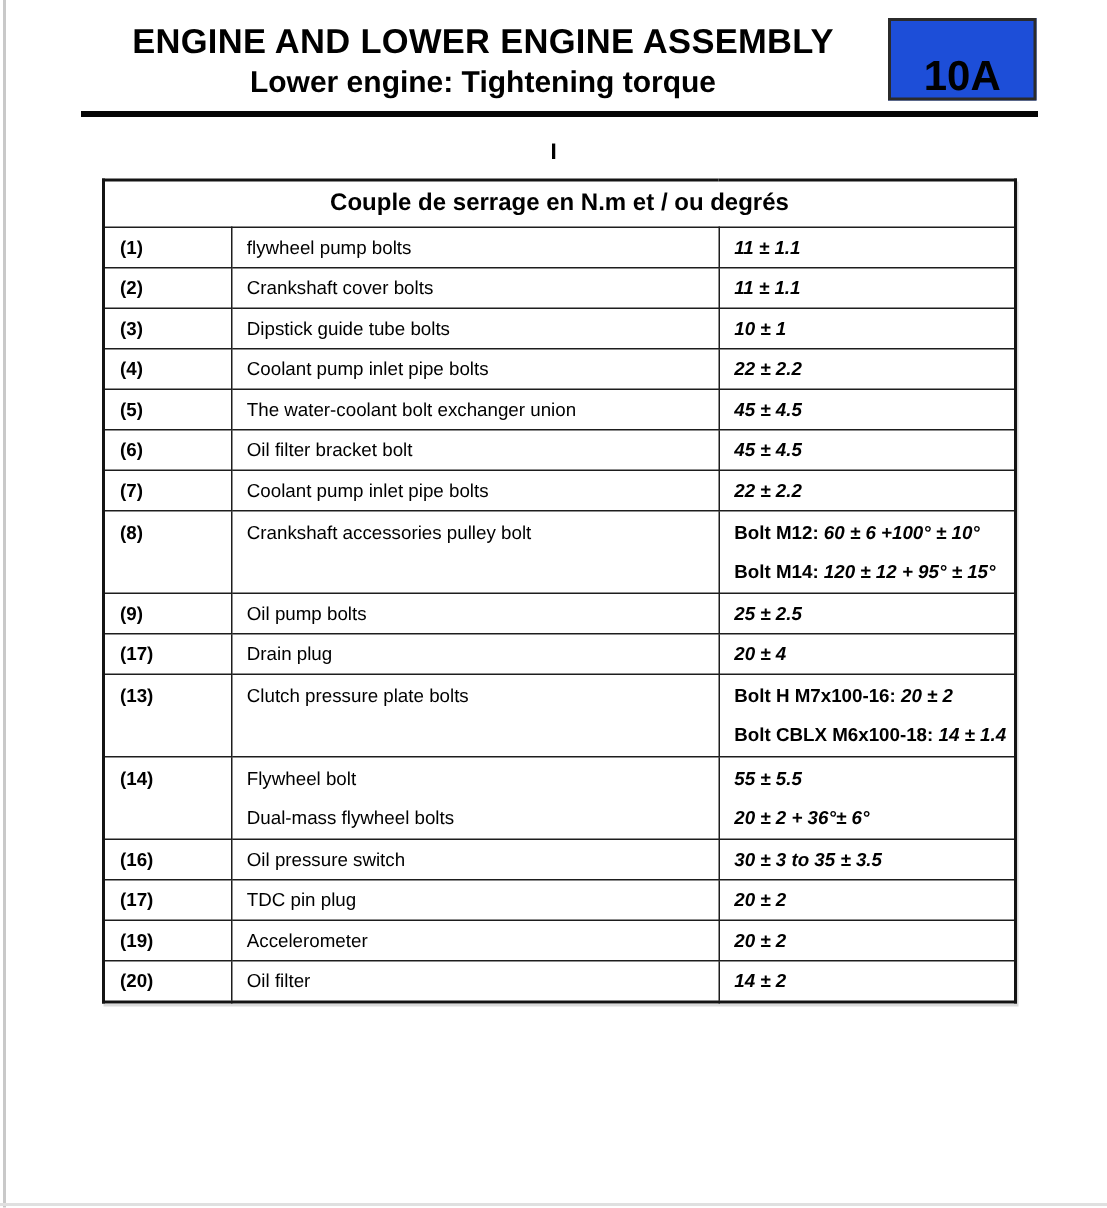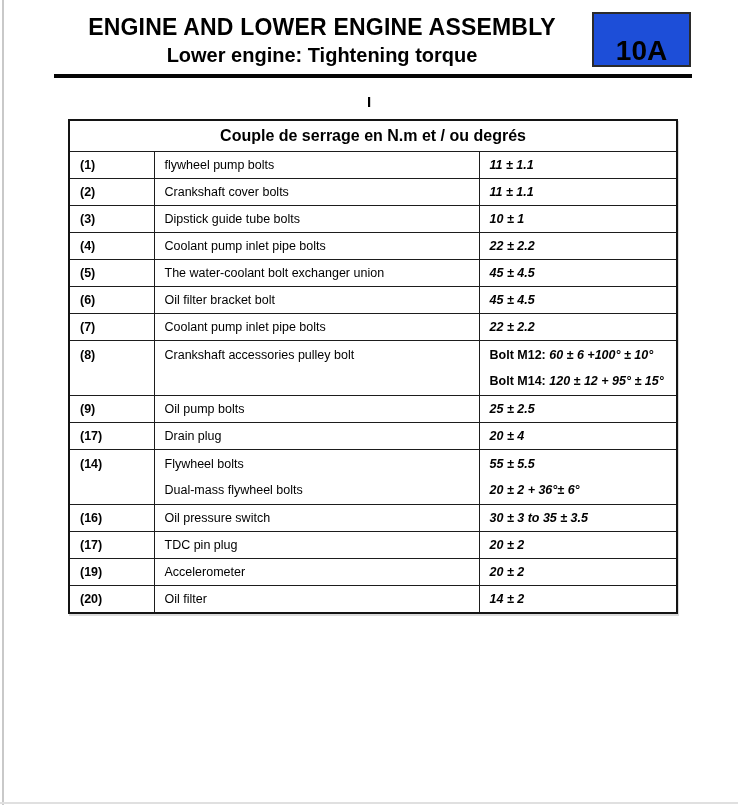--- a/index.html
+++ b/index.html
@@ -216,24 +216,36 @@
         </td>
         <td class="c-desc">
           <div class="line">Drain plug</div>
         </td>
         <td class="c-val">
           <div class="line"><span class="value">20 ± 4</span></div>
         </td>
       </tr>
       <tr class="tall">
         <td class="c-num">
+          <div class="line">(13)</div>
+        </td>
+        <td class="c-desc">
+          <div class="line">Clutch pressure plate bolts</div>
+        </td>
+        <td class="c-val">
+          <div class="line"><span class="pfx">Bolt H M7x100-16: </span><span class="value">20 ± 2</span></div>
+          <div class="line"><span class="pfx">Bolt CBLX M6x100-18: </span><span class="value">14 ± 1.4</span></div>
+        </td>
+      </tr>
+      <tr class="tall">
+        <td class="c-num">
           <div class="line">(14)</div>
         </td>
         <td class="c-desc">
-          <div class="line">Flywheel bolts</div>
+          <div class="line">Flywheel bolt</div>
           <div class="line">Dual-mass flywheel bolts</div>
         </td>
         <td class="c-val">
           <div class="line"><span class="value">55 ± 5.5</span></div>
           <div class="line"><span class="value">20 ± 2 + 36°± 6°</span></div>
         </td>
       </tr>
       <tr class="single">
         <td class="c-num">
           <div class="line">(16)</div>

